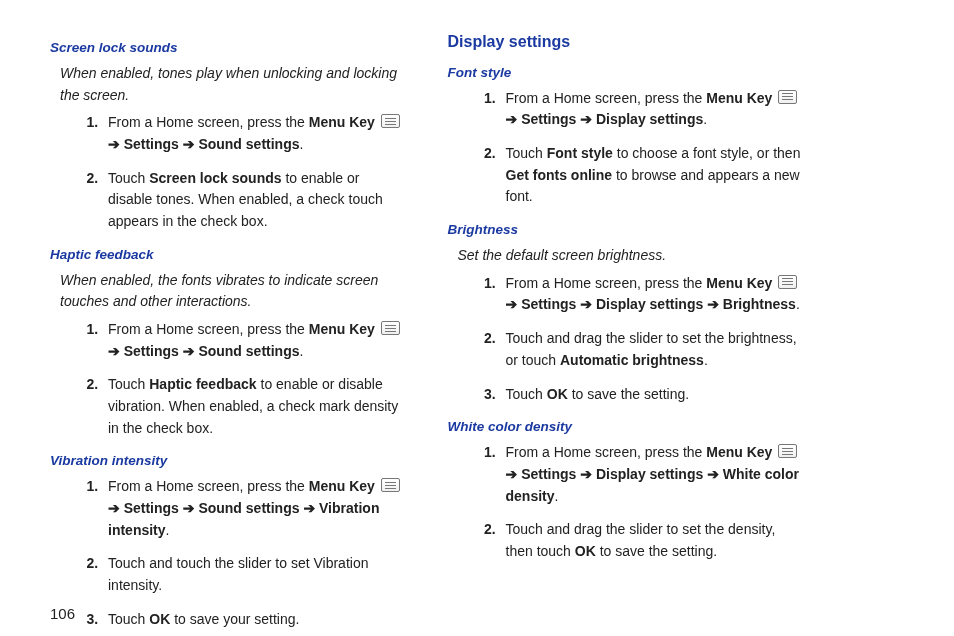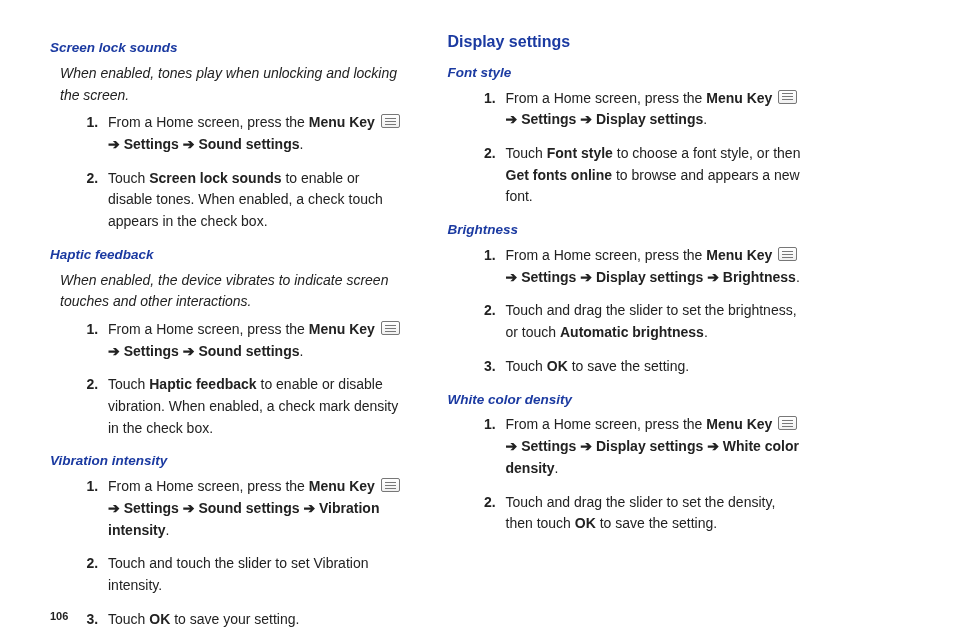--- a/index.html
+++ b/index.html
@@ -81,23 +81,22 @@
     content: "";
     position: absolute;
     left: 3px; right: 3px; top: 5.5px;
     border-top: 1.2px solid #777;
     box-shadow: 0 3px 0 0 #777;
   }
   .page-num {
     position: absolute;
     left: 50px;
     bottom: 14px;
-    font-size: 11px;
+    font-size: 15px;
     color: #222;
-    font-weight: bold;
   }
 </style>
 </head>
 <body>
 
 <div class="page">
   <div class="columns">
 
     <div class="col">
 
@@ -107,21 +106,21 @@
         <li>
           <span>From a Home screen, press the </span><span class="b">Menu Key</span>
           <span class="menu-icon"></span><span class="arrow"> ➔ </span><span class="b">Settings</span><span class="arrow"> ➔ </span><span class="b">Sound settings</span><span>.</span>
         </li>
         <li>
           <span>Touch </span><span class="b">Screen lock sounds</span><span> to enable or disable tones. When enabled, a check touch appears in the check box.</span>
         </li>
       </ol>
 
       <div class="sub-head">Haptic feedback</div>
-      <div class="para">When enabled, the device vibrates to indicate screen touches and other interactions.</div>
+      <div class="para">When enabled, the fonts vibrates to indicate screen touches and other interactions.</div>
       <ol class="steps">
         <li>
           <span>From a Home screen, press the </span><span class="b">Menu Key</span>
           <span class="menu-icon"></span><span class="arrow"> ➔ </span><span class="b">Settings</span><span class="arrow"> ➔ </span><span class="b">Sound settings</span><span>.</span>
         </li>
         <li>
           <span>Touch </span><span class="b">Haptic feedback</span><span> to enable or disable vibration. When enabled, a check mark density in the check box.</span>
         </li>
       </ol>
 
@@ -147,20 +146,21 @@
         <li>
           <span>From a Home screen, press the </span><span class="b">Menu Key</span>
           <span class="menu-icon"></span><span class="arrow"> ➔ </span><span class="b">Settings</span><span class="arrow"> ➔ </span><span class="b">Display settings</span><span>.</span>
         </li>
         <li>
           <span>Touch </span><span class="b">Font style</span><span> to choose a font style, or then </span><span class="b">Get fonts online</span><span> to browse and appears a new font.</span>
         </li>
       </ol>
 
       <div class="sub-head">Brightness</div>
+      <div class="para">Set the default screen brightness.</div>
       <ol class="steps">
         <li>
           <span>From a Home screen, press the </span><span class="b">Menu Key</span>
           <span class="menu-icon"></span><span class="arrow"> ➔ </span><span class="b">Settings</span><span class="arrow"> ➔ </span><span class="b">Display settings</span><span class="arrow"> ➔ </span><span class="b">Brightness</span><span>.</span>
         </li>
         <li>
           <span>Touch and drag the slider to set the brightness, or touch </span><span class="b">Automatic brightness</span><span>.</span>
         </li>
         <li>
           <span>Touch </span><span class="b">OK</span><span> to save the setting.</span>

